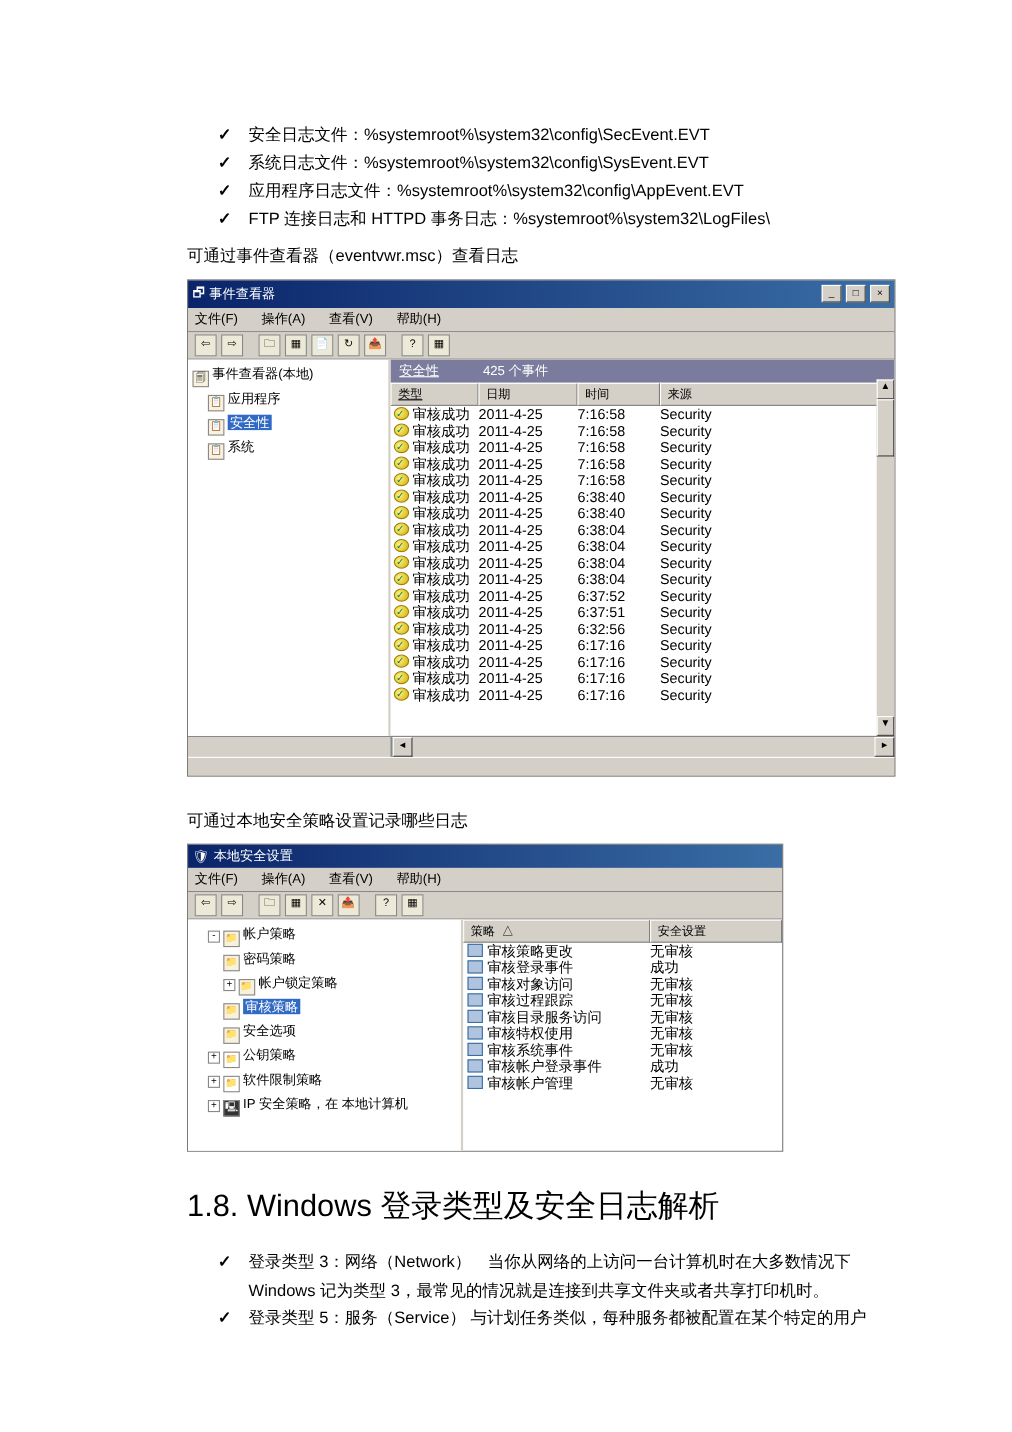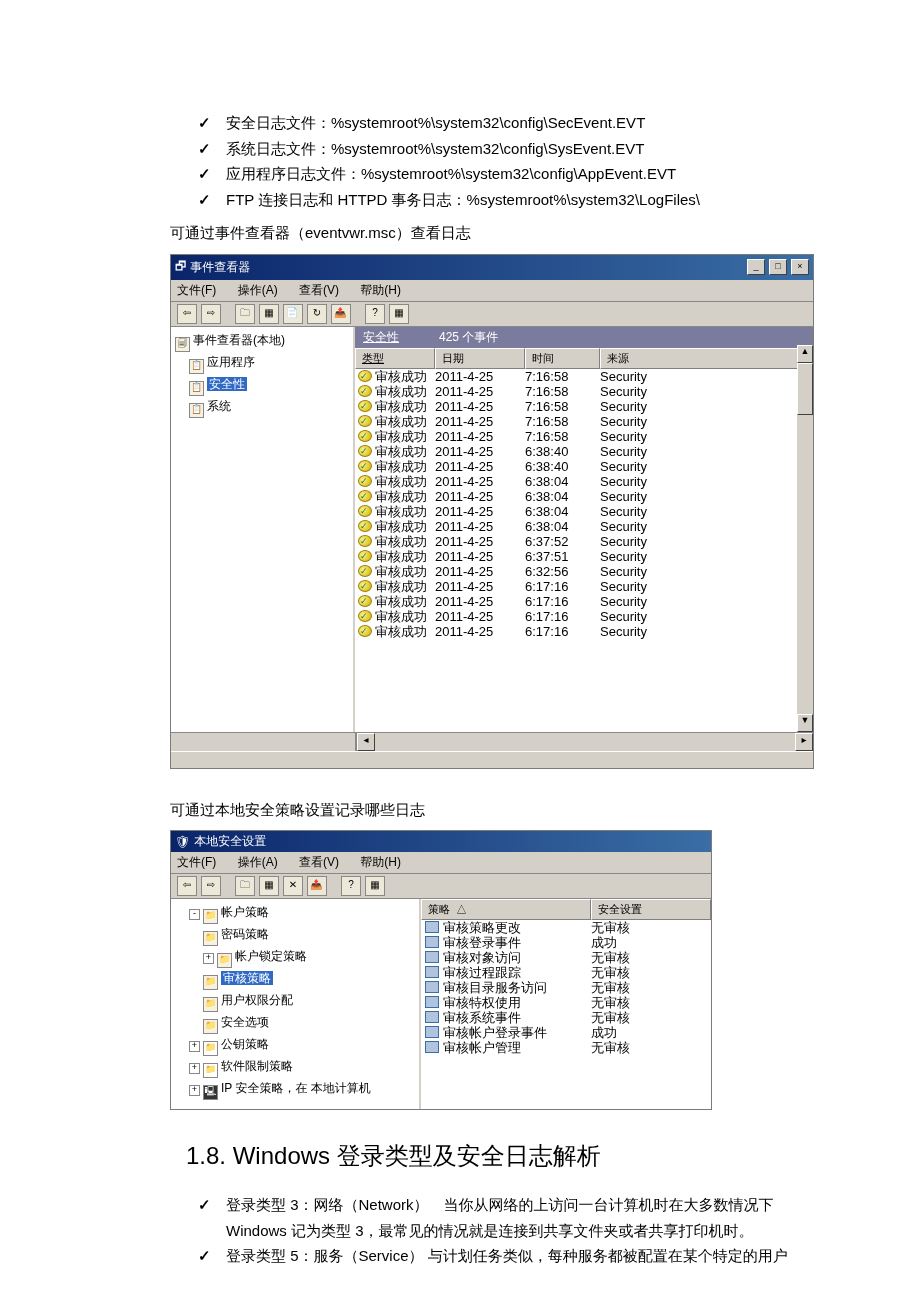--- a/index.html
+++ b/index.html
@@ -9,21 +9,21 @@
   .check-list li::before{content:"✓";position:absolute;left:0;top:0;color:#000;font-weight:bold}
   .para{line-height:1.7;margin:0 0}
   .win{border:1px solid #7b7b7b;margin:8px 0 28px;font-family:"SimSun","MS Sans Serif",sans-serif;font-size:12px;background:#d4d0c8}
   .titlebar{background:linear-gradient(90deg,#0a246a 0%,#3a6ea5 100%);color:#fff;display:flex;align-items:center;padding:2px 4px;gap:4px}
   .titlebar .title{flex:1;font-size:12px}
   .titlebar .ctl{width:16px;height:14px;background:#d4d0c8;border:1px solid #fff;border-right-color:#404040;border-bottom-color:#404040;font-size:9px;line-height:12px;text-align:center;color:#000}
   .menubar{background:#d4d0c8;padding:2px 6px;border-bottom:1px solid #888;font-size:12px}
   .menubar span{margin-right:18px}
   .toolbar{background:#d4d0c8;padding:2px 6px;border-bottom:1px solid #888;display:flex;gap:4px}
   .tbtn{width:18px;height:18px;border:1px solid #888;background:#ece9d8;font-size:10px;line-height:16px;text-align:center}
-  .content{display:flex;background:#fff;height:405px}
+  .content{display:flex;background:#fff;height:342px}
   .tree{width:184px;border-right:2px solid #d4d0c8;background:#fff;padding:4px;box-sizing:border-box;font-size:12px}
   .tree .node{padding:1px 0 1px 0;white-space:nowrap}
   .tree .node .i{display:inline-block;width:13px;height:13px;border:1px solid #888;background:#f7f2df;margin-right:3px;vertical-align:-2px;font-size:9px;line-height:11px;text-align:center}
   .tree .sel{background:#316ac5;color:#fff;padding:0 2px}
   .tree .ind1{padding-left:14px}.tree .ind2{padding-left:28px}
   .list{flex:1;overflow:hidden;position:relative}
   .sechead{background:#7b7b9e;color:#fff;padding:2px 8px;font-size:12px;display:flex;gap:40px}
   .sechead .u{text-decoration:underline}
   .colhead{display:flex;background:#d4d0c8;font-size:11px}
   .colhead div{border:1px solid #fff;border-right-color:#808080;border-bottom-color:#808080;padding:2px 6px;box-sizing:border-box}
@@ -39,21 +39,21 @@
   .scroll-v{position:absolute;right:0;top:18px;bottom:0;width:16px;background:#d4d0c8;display:flex;flex-direction:column}
   .scroll-v .thumb{height:50px;background:#d4d0c8;border:1px solid #fff;border-right-color:#404040;border-bottom-color:#404040}
   .scroll-v .arr{height:16px;border:1px solid #fff;border-right-color:#404040;border-bottom-color:#404040;font-size:9px;text-align:center}
   .win2 .content{height:210px}
   .win2 .list .colhead .c1{flex:1}.win2 .list .colhead .c2{width:120px}
   .win2 .row .c1{flex:1}.win2 .row .c2{width:120px}
   .win2 .rows{height:180px}
   .win2 .pic{display:inline-block;width:14px;height:12px;margin:1px 4px 0 4px;background:#b0c4de;border:1px solid #3a6ea5;box-sizing:border-box}
   .tree .plus{display:inline-block;width:9px;height:9px;border:1px solid #888;font-size:9px;line-height:7px;text-align:center;margin-right:3px;background:#fff}
   .tree .tsel{background:#316ac5;color:#fff;padding:0 2px}
-  .h2{font-size:24px;margin:30px 0 20px 16px}
+  .h2{font-size:28px;margin:30px 0 20px 0}
 </style>
 </head>
 <body>
 
 <div class="page">
 
   <ul class="check-list">
     <li>安全日志文件：%systemroot%\system32\config\SecEvent.EVT</li>
     <li>系统日志文件：%systemroot%\system32\config\SysEvent.EVT</li>
     <li>应用程序日志文件：%systemroot%\system32\config\AppEvent.EVT</li>
@@ -275,21 +275,20 @@
       <span style="width:6px"></span>
       <span class="tbtn">?</span>
       <span class="tbtn">▦</span>
     </div>
     <div class="content">
       <div class="tree" style="width:250px">
         <div class="node ind1"><span class="plus">-</span><span class="i">📁</span><span>帐户策略</span></div>
         <div class="node ind2"><span class="i">📁</span><span>密码策略</span></div>
         <div class="node ind2"><span class="plus">+</span><span class="i">📁</span><span>帐户锁定策略</span></div>
         <div class="node ind2"><span class="i">📁</span><span class="tsel">审核策略</span></div>
-        <div class="node ind2"><span class="i">📁</span><span>用户权限分配</span></div>
         <div class="node ind2"><span class="i">📁</span><span>安全选项</span></div>
         <div class="node ind1"><span class="plus">+</span><span class="i" style="background:#fff">📁</span><span>公钥策略</span></div>
         <div class="node ind1"><span class="plus">+</span><span class="i" style="background:#fff">📁</span><span>软件限制策略</span></div>
         <div class="node ind1"><span class="plus">+</span><span class="i" style="background:#333;color:#fff">🖳</span><span>IP 安全策略，在 本地计算机</span></div>
       </div>
       <div class="list">
         <div class="colhead">
           <div class="c1"><span>策略</span> &nbsp;△</div>
           <div class="c2">安全设置</div>
         </div>

